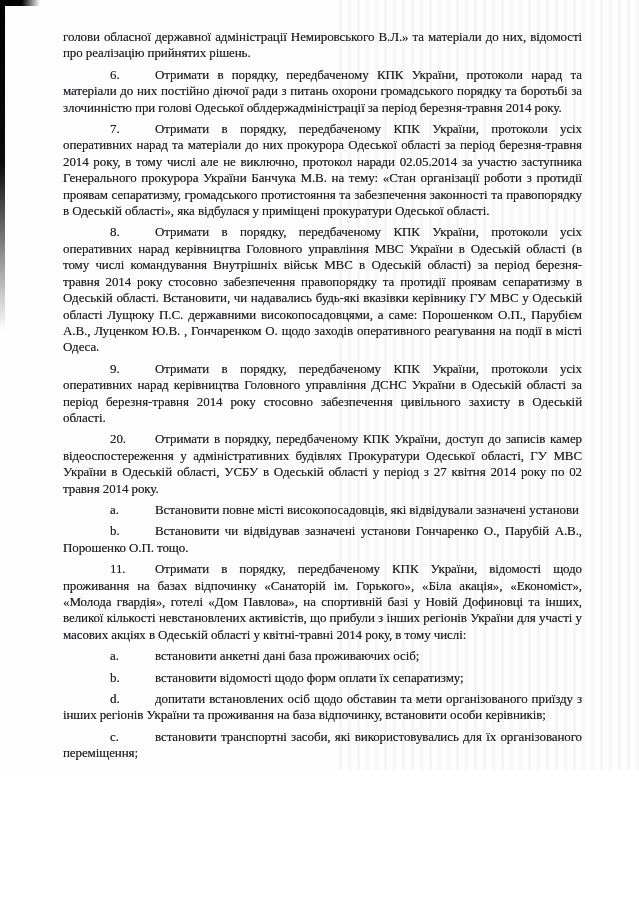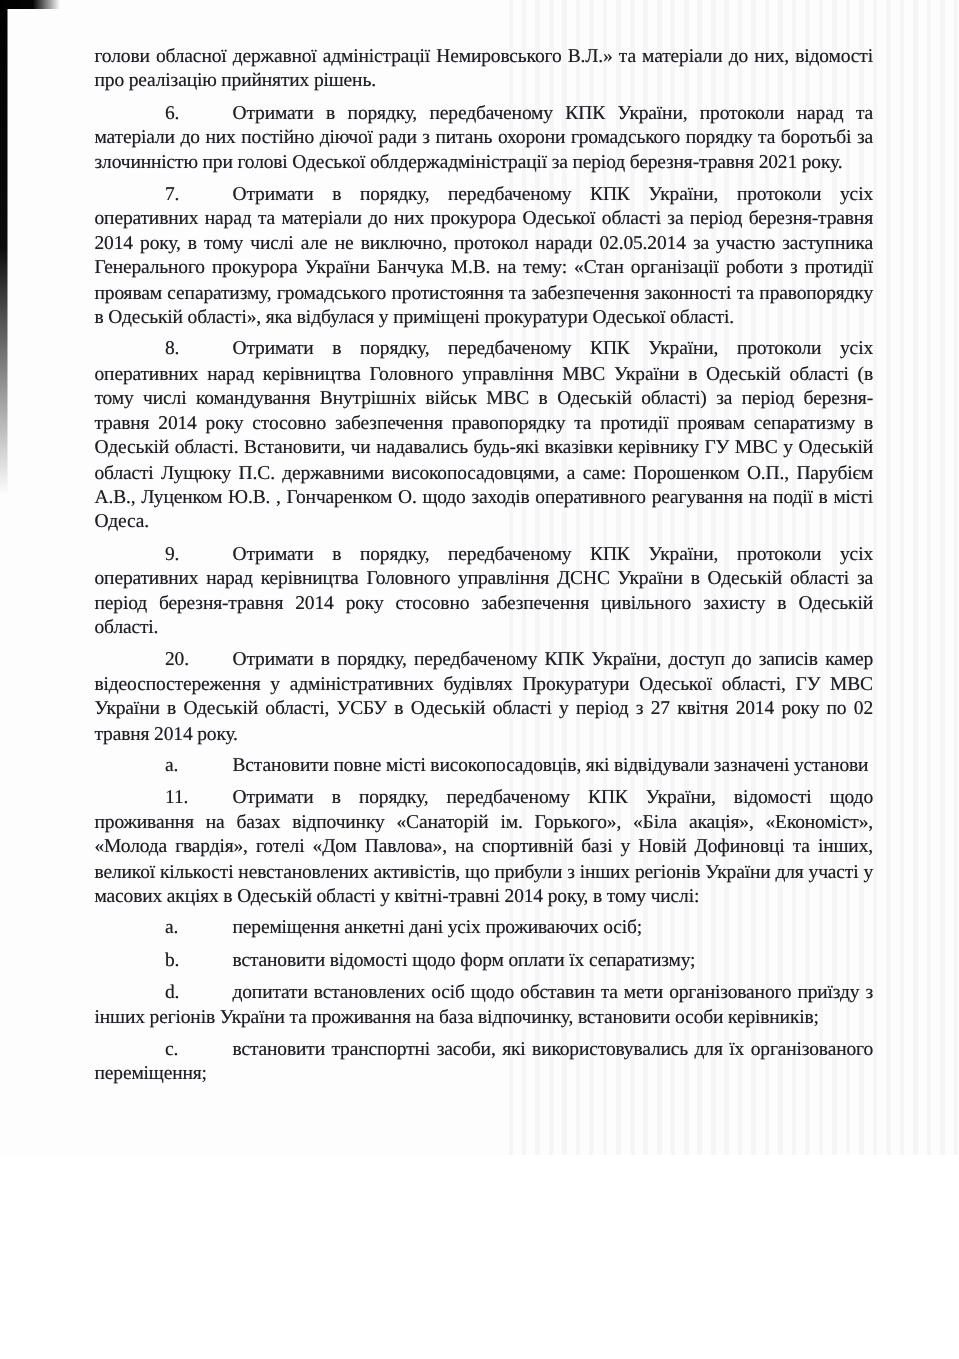--- a/index.html
+++ b/index.html
@@ -70,28 +70,29 @@
 </style>
 </head>
 <body>
 
 <div class="page">
   <div class="streaks"></div>
 
   <div class="content">
     <p>голови обласної державної адміністрації Немировського В.Л.» та матеріали до них, відомості про реалізацію прийнятих рішень.</p>
     <div>
-        <p class="item"><span class="label">6.</span><span>Отримати в порядку, передбаченому КПК України, протоколи нарад та матеріали до них постійно діючої ради з питань охорони громадського порядку та боротьбі за злочинністю при голові Одеської облдержадміністрації за період березня-травня 2021 року.</span></p>
+        <p class="item"><span class="label">6.</span><span>Отримати в порядку, передбаченому КПК України, протоколи нарад та матеріали до них постійно діючої ради з питань охорони громадського порядку та боротьбі за злочинністю при голові Одеської облдержадміністрації за період березня-травня 2014 року.</span></p>
         <p class="item"><span class="label">7.</span><span>Отримати в порядку, передбаченому КПК України, протоколи усіх оперативних нарад та матеріали до них прокурора Одеської області за період березня-травня 2014 року, в тому числі але не виключно, протокол наради 02.05.2014 за участю заступника Генерального прокурора України Банчука М.В. на тему: «Стан організації роботи з протидії проявам сепаратизму, громадського протистояння та забезпечення законності та правопорядку в Одеській області», яка відбулася у приміщені прокуратури Одеської області.</span></p>
         <p class="item"><span class="label">8.</span><span>Отримати в порядку, передбаченому КПК України, протоколи усіх оперативних нарад керівництва Головного управління МВС України в Одеській області (в тому числі командування Внутрішніх військ МВС в Одеській області) за період березня-травня 2014 року стосовно забезпечення правопорядку та протидії проявам сепаратизму в Одеській області. Встановити, чи надавались будь-які вказівки керівнику ГУ МВС у Одеській області Лущюку П.С. державними високопосадовцями, а саме: Порошенком О.П., Парубієм А.В., Луценком Ю.В. , Гончаренком О. щодо заходів оперативного реагування на події в місті Одеса.</span></p>
         <p class="item"><span class="label">9.</span><span>Отримати в порядку, передбаченому КПК України, протоколи усіх оперативних нарад керівництва Головного управління ДСНС України в Одеській області за період березня-травня 2014 року стосовно забезпечення цивільного захисту в Одеській області.</span></p>
         <p class="item"><span class="label">20.</span><span>Отримати в порядку, передбаченому КПК України, доступ до записів камер відеоспостереження у адміністративних будівлях Прокуратури Одеської області, ГУ МВС України в Одеській області, УСБУ в Одеській області у період з 27 квітня 2014 року по 02 травня 2014 року.</span></p>
         <p class="item sub"><span class="label">a.</span><span>Встановити повне місті високопосадовців, які відвідували зазначені установи</span></p>
+        <p class="item sub"><span class="label">b.</span><span>Встановити чи відвідував зазначені установи Гончаренко О., Парубій А.В., Порошенко О.П. тощо.</span></p>
         <p class="item"><span class="label">11.</span><span>Отримати в порядку, передбаченому КПК України, відомості щодо проживання на базах відпочинку «Санаторій ім. Горького», «Біла акація», «Економіст», «Молода гвардія», готелі «Дом Павлова», на спортивній базі у Новій Дофиновці та інших, великої кількості невстановлених активістів, що прибули з інших регіонів України для участі у масових акціях в Одеській області у квітні-травні 2014 року, в тому числі:</span></p>
-        <p class="item sub"><span class="label">a.</span><span>переміщення анкетні дані усіх проживаючих осіб;</span></p>
+        <p class="item sub"><span class="label">a.</span><span>встановити анкетні дані база проживаючих осіб;</span></p>
         <p class="item sub"><span class="label">b.</span><span>встановити відомості щодо форм оплати їх сепаратизму;</span></p>
         <p class="item sub"><span class="label">d.</span><span>допитати встановлених осіб щодо обставин та мети організованого приїзду з інших регіонів України та проживання на база відпочинку, встановити особи керівників;</span></p>
         <p class="item sub"><span class="label">c.</span><span>встановити транспортні засоби, які використовувались для їх організованого переміщення;</span></p>
       </div>
   </div>
 
   <div class="edge-left"></div>
   <div class="edge-top"></div>
   <div class="edge-bottom-thick"></div>
   <div class="edge-bottom"></div>

